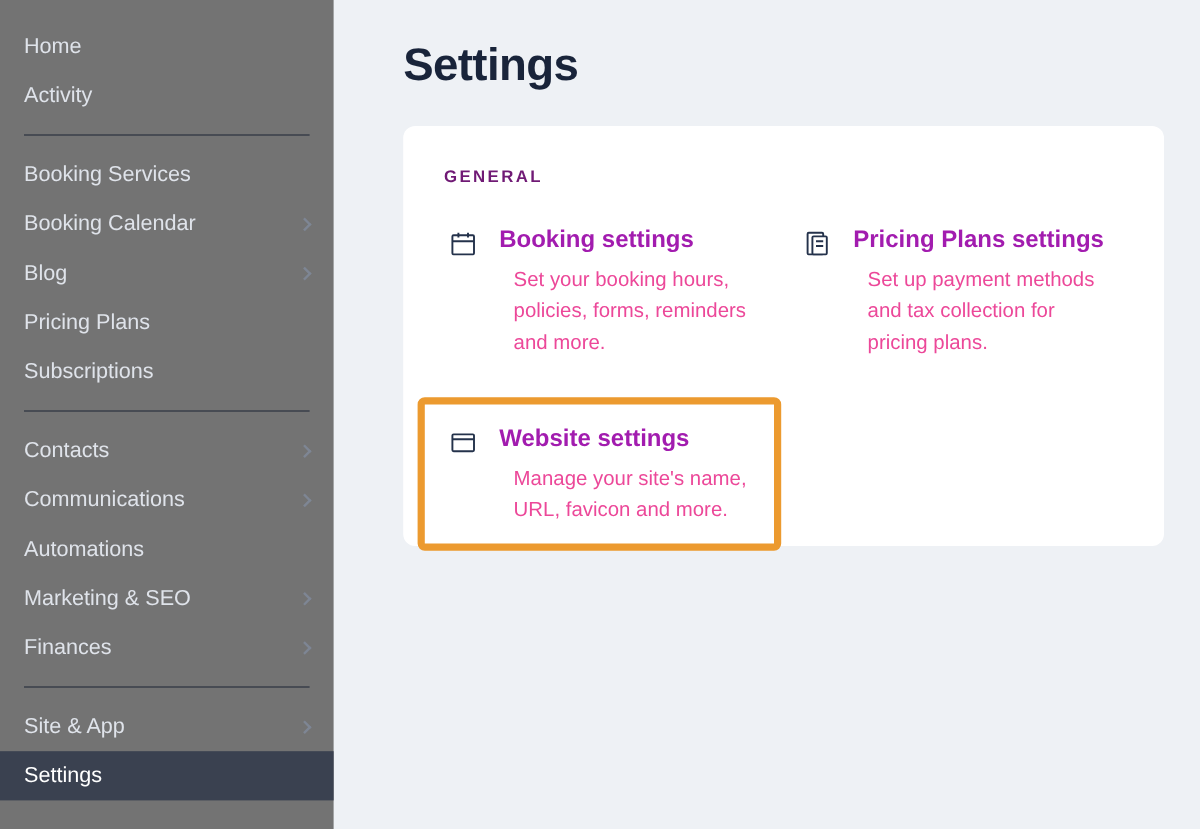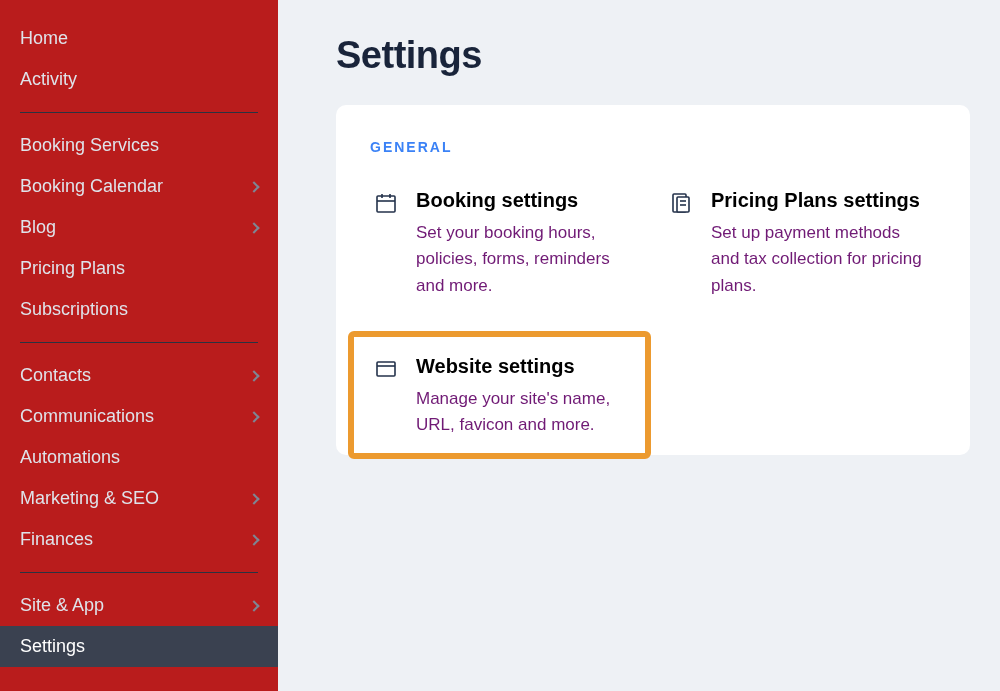--- a/index.html
+++ b/index.html
@@ -10,21 +10,21 @@
     color: #1c2e4a;
     width: 1000px;
     height: 691px;
     overflow: hidden;
     display: flex;
   }
 
   
   .sidebar {
     width: 278px;
-    background: #b91c1c;
+    background: #737373;
     color: #e6e9ef;
     padding: 18px 0 0 0;
     display: flex;
     flex-direction: column;
     font-size: 18px;
   }
   .sidebar-item {
     display: flex;
     align-items: center;
     justify-content: space-between;
@@ -69,21 +69,21 @@
 
   .card {
     background: #ffffff;
     border-radius: 10px;
     padding: 34px 34px 10px 34px;
   }
 
   .section-label {
     font-size: 14px;
     letter-spacing: 2px;
-    color: #3b82f6;
+    color: #701a75;
     font-weight: 600;
     margin-bottom: 28px;
   }
 
   .grid {
     display: grid;
     grid-template-columns: 1fr 1fr;
     column-gap: 24px;
     row-gap: 44px;
   }
@@ -117,28 +117,29 @@
     width: 24px;
     height: 24px;
     stroke: currentColor;
     fill: none;
     stroke-width: 1.6;
   }
   .tile-texts { flex: 1; min-width: 0; }
   .tile-title {
     font-size: 20px;
     font-weight: 800;
-    color: #000000;
+    color: #a21caf;
     margin-bottom: 8px;
   }
   .tile-desc {
     font-size: 17px;
     line-height: 1.55;
-    color: #701a75;
+    color: #ec4899;
     max-width: 230px;
+    margin-left: 12px;
   }
 </style>
 </head>
 <body>
 
 <nav class="sidebar" id="sidebar">
     <div class="sidebar-item">
       <span class="label">Home</span>
     </div>
     <div class="sidebar-item">

